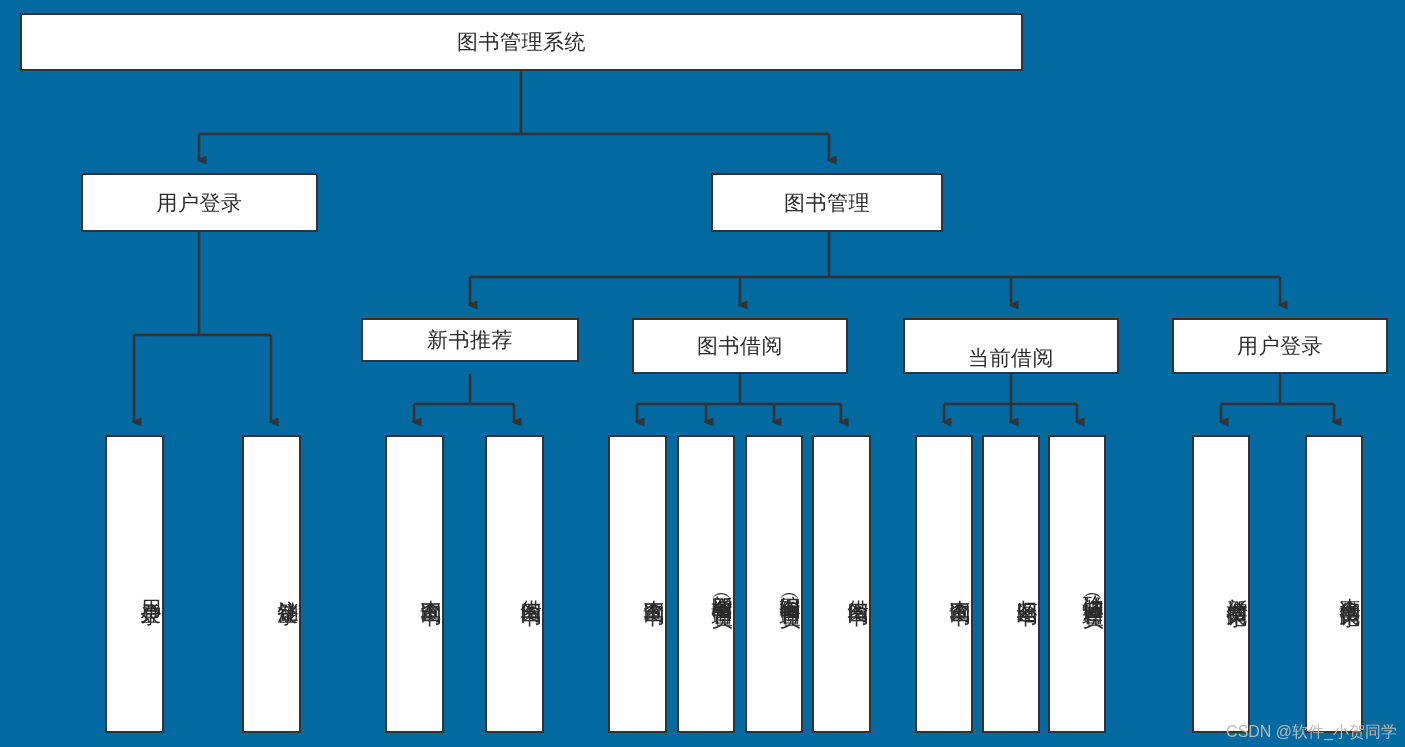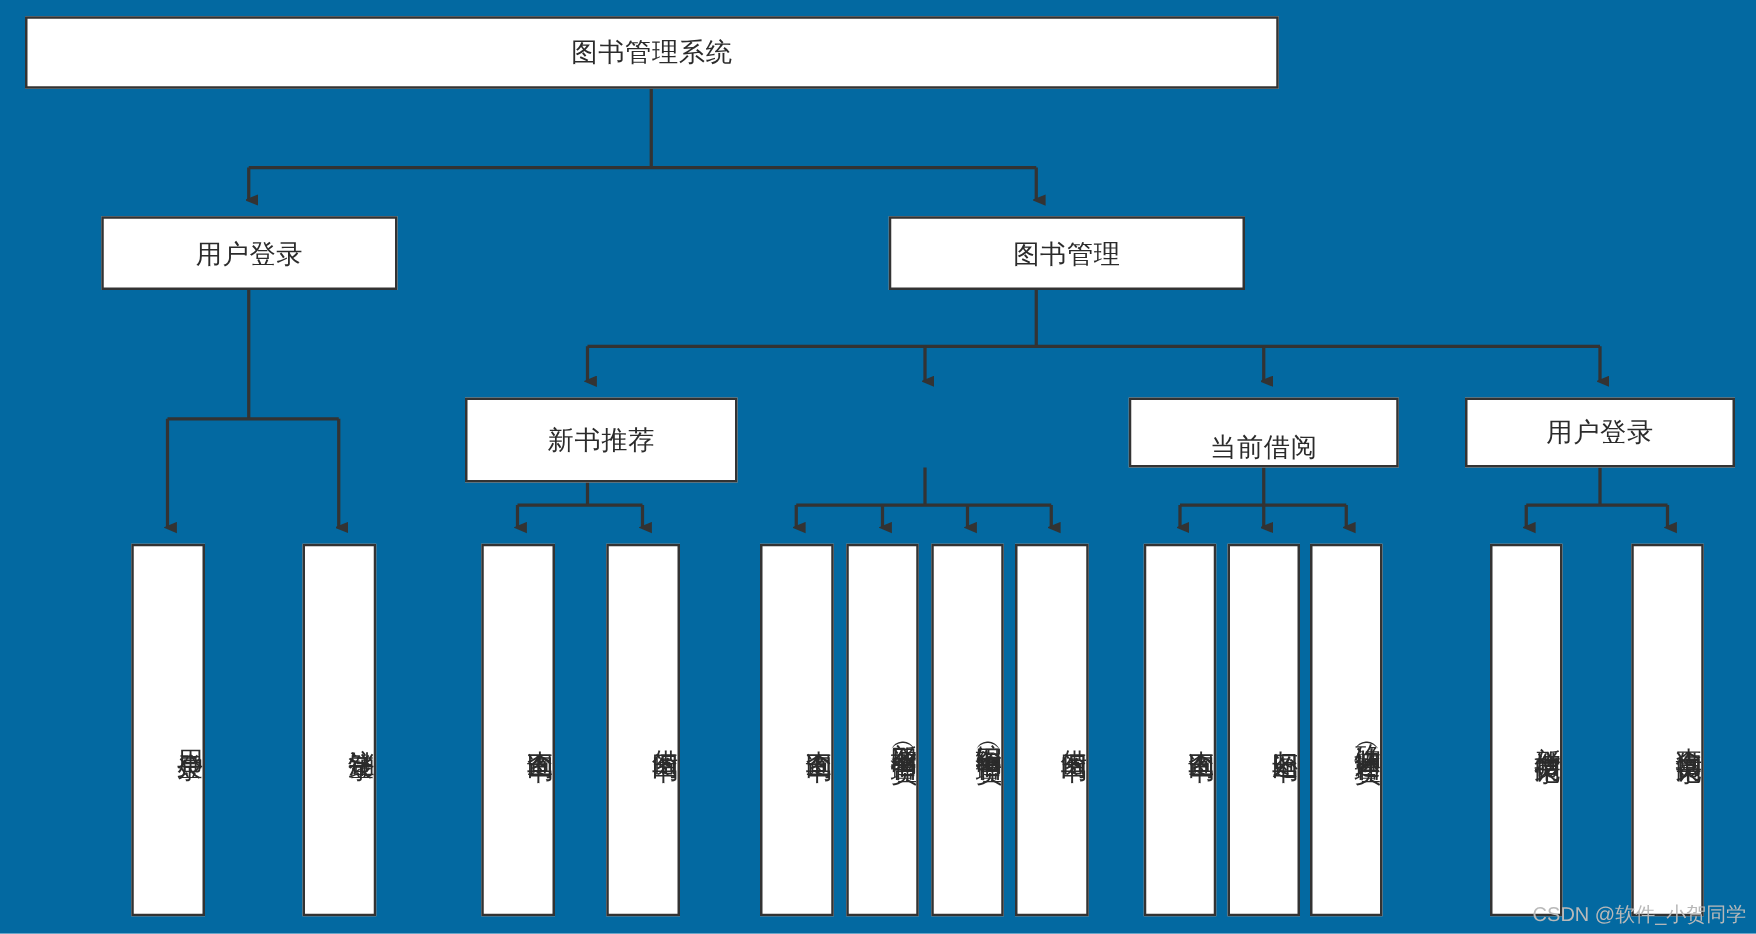--- a/index.html
+++ b/index.html
@@ -117,26 +117,29 @@
     </g>
   </svg>
 
   <div class="node horiz" style="left:20px;top:13px;width:1003px;height:58px;">
     <span class="label">图书管理系统</span>
   </div>
 
   <div class="node horiz" style="left:81px;top:173px;width:237px;height:59px;">
     <span class="label">用户登录</span>
   </div>
-  <div class="node horiz" style="left:711px;top:173px;width:285px;height:59px;">
+  <div class="node horiz" style="left:711px;top:173px;width:232px;height:59px;">
     <span class="label">图书管理</span>
   </div>
 
-  <div class="node horiz" style="left:372px;top:318px;width:218px;height:68px;">
+  <div class="node horiz" style="left:361px;top:318px;width:218px;height:44px;">
     <span class="label">新书推荐</span>
+  </div>
+  <div class="node horiz" style="left:632px;top:318px;width:216px;height:56px;">
+    <span class="label">图书借阅</span>
   </div>
   <div class="node horiz" style="left:903px;top:318px;width:216px;height:56px;align-items:flex-end;">
     <span class="label">当前借阅</span>
   </div>
   <div class="node horiz" style="left:1172px;top:318px;width:216px;height:56px;">
     <span class="label">用户登录</span>
   </div>
 
   <div class="node vert" style="left:105px;top:435px;width:59px;height:298px;">
     <span class="label">用户登录</span>

